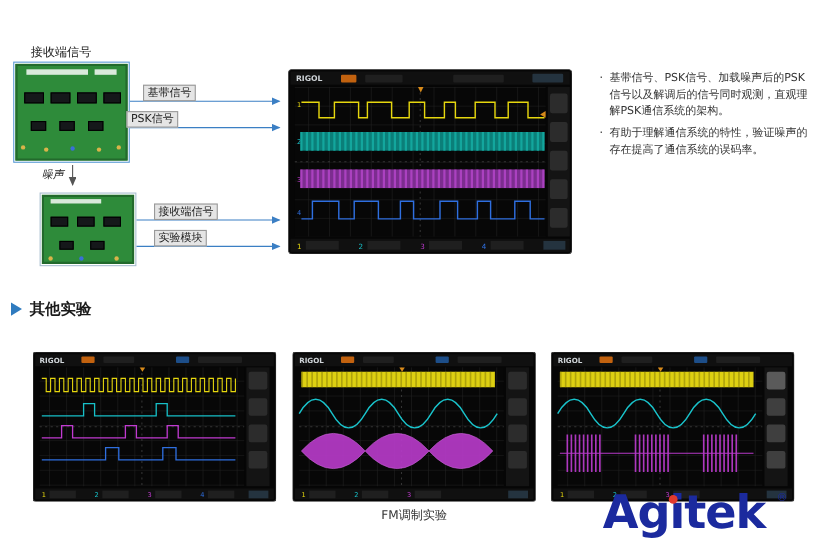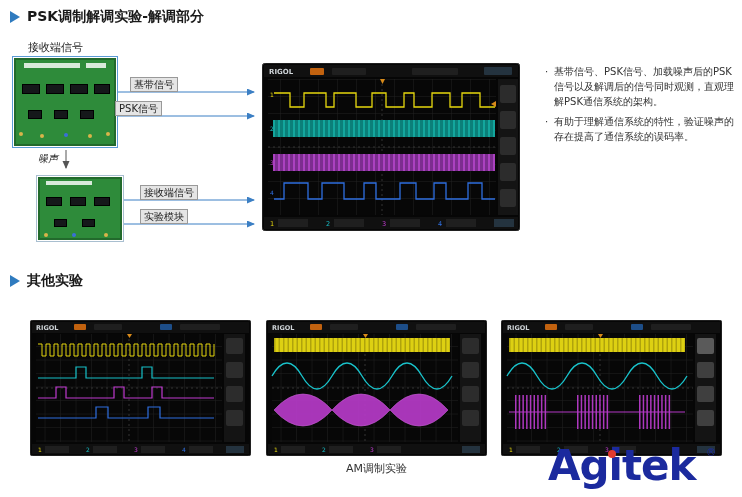--- a/index.html
+++ b/index.html
@@ -26,24 +26,20 @@
   .logo-wrap { width:190px; height:56px; }
   .logo-text { font-size:42px; font-weight:bold; color:#1b2a9e; letter-spacing:-1px; line-height:50px; }
   .logo-dot { position:absolute; left:60px; top:9px; width:8px; height:8px; border-radius:50%; background:#e23a2e; }
   .logo-reg { position:absolute; left:158px; top:6px; font-size:10px; color:#1b2a9e; }
 </style>
 </head>
 <body>
 
 <div id="page">
 
-  <div class="sec" style="left:10px; top:8px;">
-    <span class="tri"></span>
-    <span>PSK调制解调实验-解调部分</span>
-  </div>
 
   <svg class="abs" style="left:0; top:0;" width="742" height="270">
     <defs>
       <marker id="ah" markerWidth="9" markerHeight="8" refX="7" refY="3.5" orient="auto">
           <path d="M0,0L8,3.5L0,7Z" fill="#3b7fc4"></path>
         </marker>
       <marker id="ahd" markerWidth="9" markerHeight="8" refX="7" refY="3.5" orient="auto">
           <path d="M0,0L8,3.5L0,7Z" fill="#555"></path>
         </marker>
     </defs>
@@ -315,21 +311,21 @@
       <text x="8" y="132" font-size="6" fill="#e6d70e">1</text>
       <rect x="15" y="126" width="24" height="7" fill="#1f1f1f"></rect>
       <text x="56" y="132" font-size="6" fill="#17c0c8">2</text>
       <rect x="63" y="126" width="24" height="7" fill="#1f1f1f"></rect>
       <text x="104" y="132" font-size="6" fill="#c03ad0">3</text>
       <rect x="111" y="126" width="24" height="7" fill="#1f1f1f"></rect>
       <rect x="196" y="126" width="18" height="7" fill="#24333f"></rect>
     </g>
   </svg>
 
-  <div class="abs caption" style="left:266px; top:461px; width:221px;">AM调制实验</div>
+  <div class="abs caption" style="left:266px; top:461px; width:221px;">FM调制实验</div>
 
   <div class="abs logo-wrap" style="left:548px; top:441px;">
     <span class="logo-text">Agitek</span>
     <span class="logo-dot"></span>
     <span class="logo-reg">®</span>
   </div>
 
 </div>
 
 </body></html>

